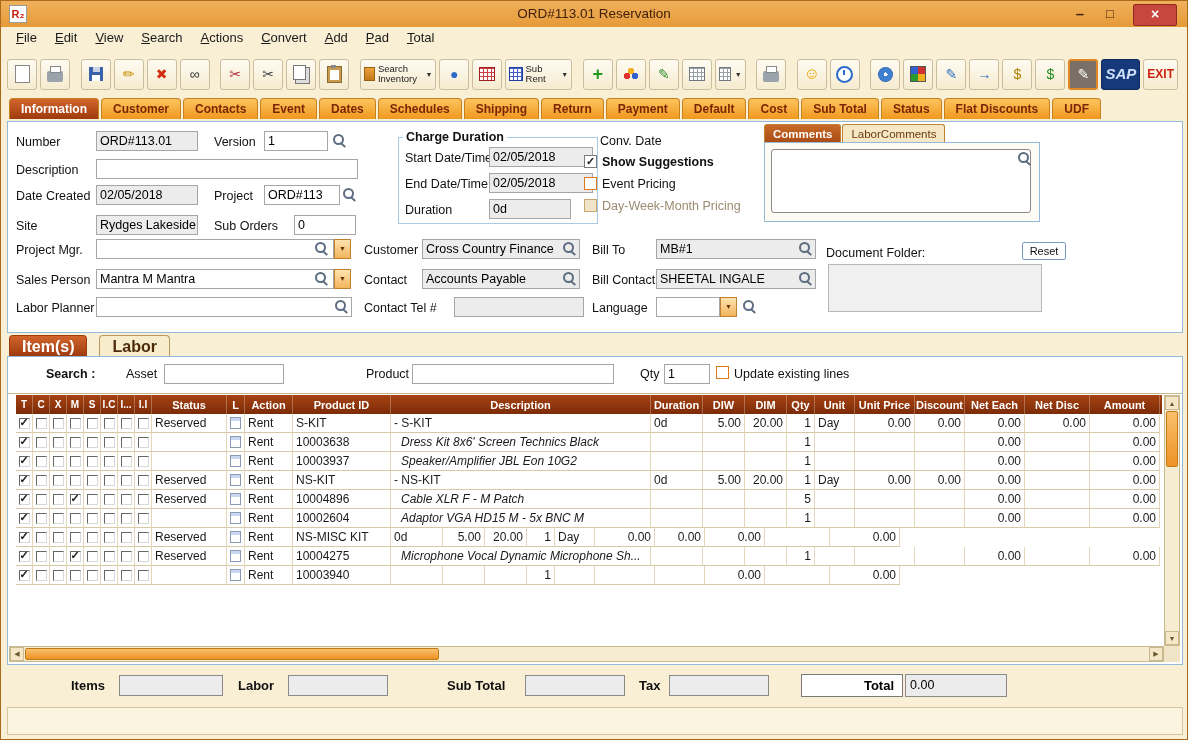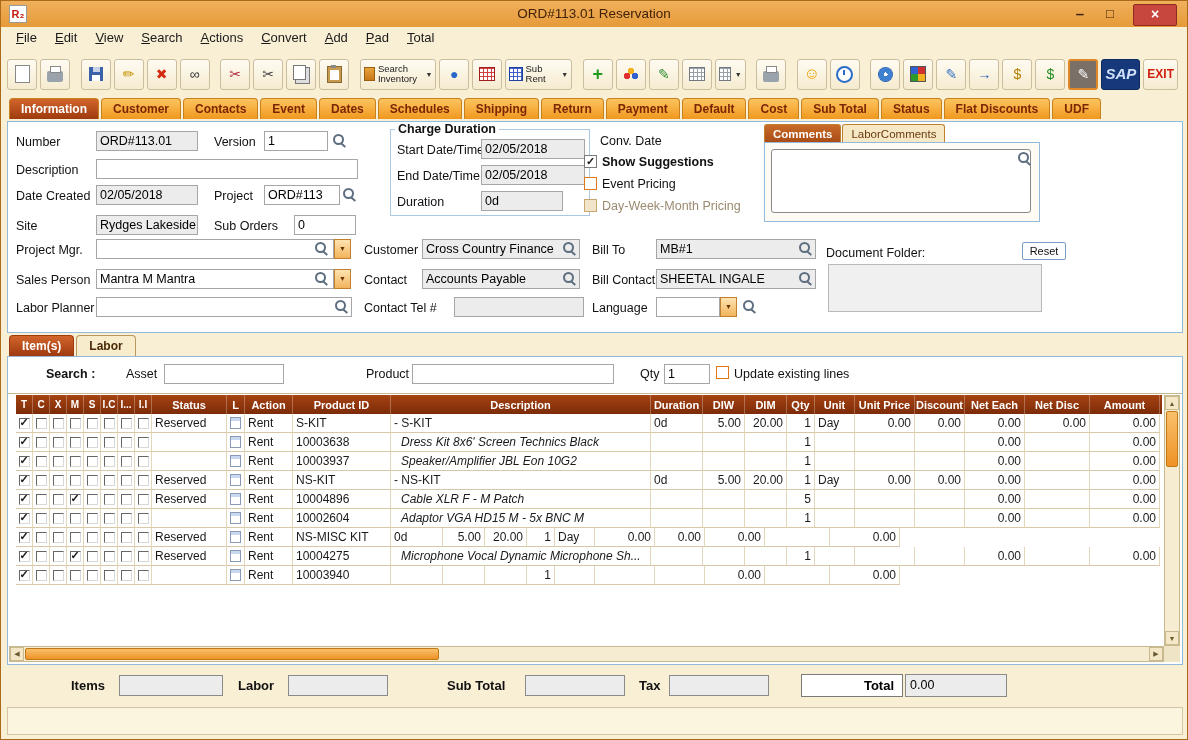--- a/index.html
+++ b/index.html
@@ -58,32 +58,32 @@
   .ro{background:#ECECEC;}
   .mag{position:absolute;width:14px;height:14px;}
   .mag::before{content:"";position:absolute;left:1px;top:1px;width:7px;height:7px;border:2px solid #5E6E80;border-radius:50%;}
   .mag::after{content:"";position:absolute;right:0;bottom:1px;width:6px;height:2px;background:#5E6E80;transform:rotate(40deg);}
   .ddb{position:absolute;width:17px;height:20px;box-sizing:border-box;border:1px solid #C08030;background:linear-gradient(#FDE3B0,#F2B45C);color:#6A3200;font-size:7px;line-height:18px;text-align:center;}
   .chk{position:absolute;width:13px;height:13px;background:#fff;border:1px solid #7A7A7A;box-sizing:border-box;font-size:11px;line-height:11px;text-align:center;color:#222;}
   .chk.warn{border-color:#E07818;}
   .chk.dis{background:#F2E4C8;border-color:#C8A870;}
   .chk.on::after{content:"✓";font-weight:bold;}
   .dislbl{color:#9A8A70;}
-  fieldset.cdur{position:absolute;left:382px;top:0;width:200px;height:94px;margin:0;padding:0;border:1px solid #A9C9E4;box-sizing:border-box;}
+  fieldset.cdur{position:absolute;left:382px;top:0;width:200px;height:94px;margin:8px;padding:0;border:1px solid #A9C9E4;box-sizing:border-box;}
   fieldset.cdur legend{font-size:12.5px;font-weight:bold;color:#111;padding:0 3px;margin-left:4px;}
   .cmt-box{position:absolute;left:756px;top:2px;width:276px;height:100px;}
   .ctab{display:inline-block;height:18px;line-height:18px;padding:0 8px;font-size:11.5px;border:1px solid #C08030;border-bottom:none;border-radius:3px 3px 0 0;background:#F6E8C4;color:#6A3A10;margin-right:1px;}
   .ctab.active{background:linear-gradient(#C86A28,#A84A14);color:#fff;font-weight:bold;}
   .cmt-body{position:absolute;left:0;top:18px;width:276px;height:80px;border:1px solid #93B9DB;box-sizing:border-box;background:#FDFBF4;}
   .cmt-area{position:absolute;left:6px;top:6px;width:258px;height:62px;border:1px solid #8A8A8A;border-radius:3px;background:#fff;}
   .reset-btn{position:absolute;left:1014px;top:120px;width:44px;height:18px;background:#fff;border:1px solid #7A9CC4;border-radius:2px;font-size:11px;line-height:16px;text-align:center;color:#111;box-sizing:border-box;}
   .docfolder{position:absolute;left:820px;top:142px;width:214px;height:48px;background:#F0F0F0;border:1px solid #B8B8B8;box-sizing:border-box;}
   
   .items-tabrow{position:absolute;left:8px;top:334px;height:21px;white-space:nowrap;}
-  .itab{display:inline-block;height:21px;line-height:21px;padding:0 12px;margin-right:2px;border-radius:4px 4px 0 0;border:1px solid #B89860;border-bottom:none;background:#F7ECCB;color:#4A2A08;font-size:12px;font-weight:bold;box-sizing:border-box;}
+  .itab{display:inline-block;height:21px;line-height:21px;padding:0 12px;margin-right:12px;border-radius:4px 4px 0 0;border:1px solid #B89860;border-bottom:none;background:#F7ECCB;color:#4A2A08;font-size:16px;font-weight:bold;box-sizing:border-box;}
   .itab.active{background:linear-gradient(#D2652C,#9E3A0E);border-color:#9E3A0E;color:#fff;}
   .items-panel{position:absolute;left:6px;top:355px;width:1176px;height:309px;background:#fff;border:1px solid #93B9DB;box-sizing:border-box;}
   .search-row{position:absolute;left:0;top:0;right:0;height:36px;border-bottom:1px solid #C8B890;background:#fff;text-decoration:underline;}
   .sr-lbl{position:absolute;top:10px;font-size:12.5px;color:#111;white-space:nowrap;}
   .bold{font-weight:bold;}
   
   .thead{position:absolute;left:8px;top:38px;width:1146px;height:19px;background:linear-gradient(#A64312,#7C2B08);display:flex;}
   .hcell{flex:0 0 auto;height:19px;box-sizing:border-box;color:#fff;font-size:11px;font-weight:bold;display:flex;align-items:center;justify-content:center;border-right:1px solid rgba(255,255,255,.28);overflow:hidden;white-space:nowrap;}
   .hcell.cb{font-size:10px;padding:0;}
   .tbody{position:absolute;left:8px;top:57px;width:1144px;}

